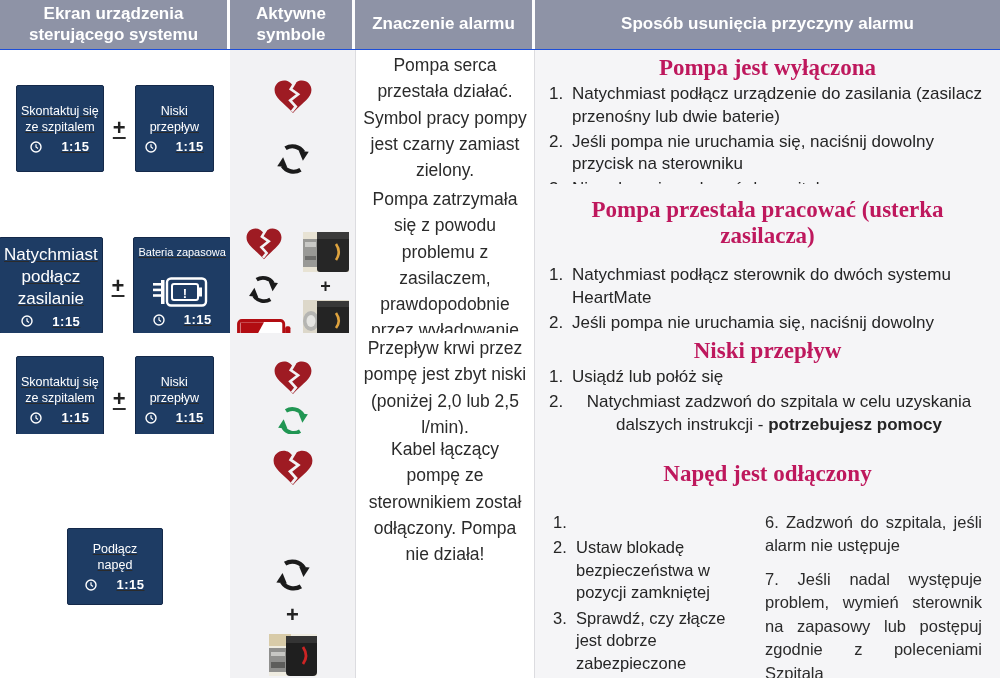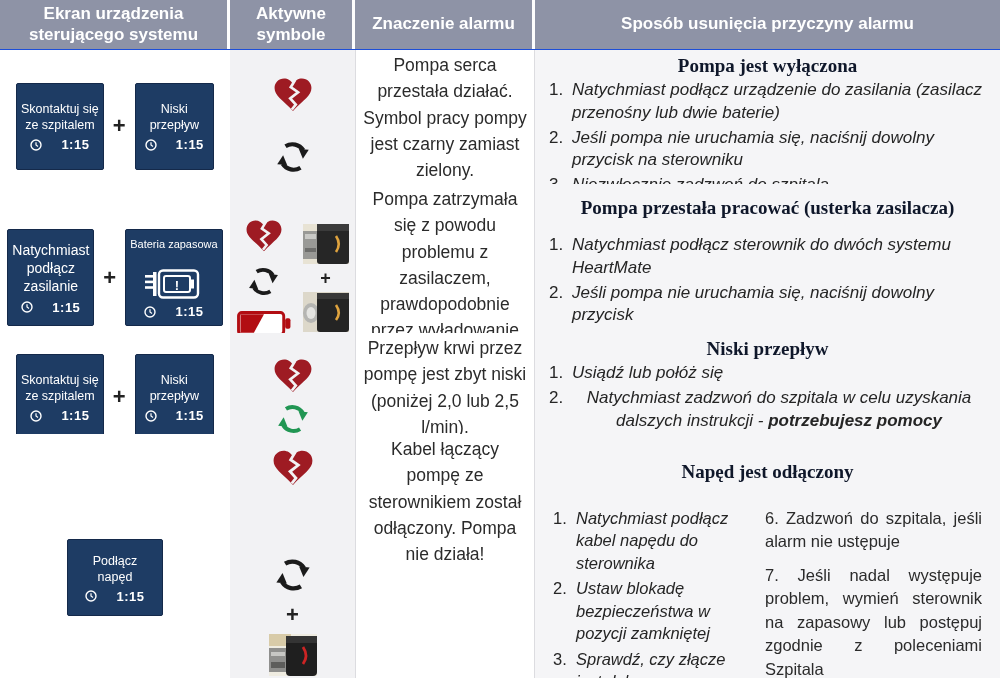--- a/index.html
+++ b/index.html
@@ -19,51 +19,51 @@
     display:flex;align-items:center;justify-content:center;text-align:center;
     padding:2px 6px;
   }
   .hcell.sep{border-right:3px solid #fdfdfd;}
 
   
   .body{border-top:1px solid #54545a;}
   .body.first{border-top:none;}
   .r1{height:133px;} .r2{height:149px;} .r3{height:101px;} .r4{height:245px;}
 
-  .c-screens{background:#fff;display:flex;align-items:center;justify-content:center;gap:9px;padding:16px;}
+  .c-screens{background:#fff;display:flex;align-items:center;justify-content:center;gap:9px;padding:16px;text-decoration:underline;}
   .c-symbols{background:#f2f2f4;display:flex;align-items:center;justify-content:center;}
   .c-meaning{background:#fff;border-left:1px solid #dcdce0;border-right:1px solid #dcdce0;
              display:flex;align-items:flex-start;justify-content:center;padding:2px 6px;}
   .c-remedy{background:#f5f5f7;padding:3px 14px 4px;}
 
   .meaning{font-size:17.5px;line-height:1.5;text-align:center;}
 
   .remedy-title{
     font-family:"Liberation Serif","DejaVu Serif",serif;
-    font-weight:bold;font-size:19px;text-align:center;margin:2px 0 2px;color:#0f172a;
+    font-weight:bold;font-size:23px;text-align:center;margin:2px 0 2px;color:#be185d;
   }
   .steps{margin-top:2px;}
   .step{display:flex;font-size:17px;line-height:1.34;margin-bottom:2px;color:#252525;}
   .step .num{flex:0 0 23px;}
-  .step .stext{flex:1;font-style:italic;}
+  .step .stext{flex:1;}
   .stext.centered{text-align:center;}
   .stext strong{font-weight:bold;}
 
   
   .screen{
     background:#1e3c64;border:1px solid #14294a;border-radius:2px;color:#fff;
     display:flex;flex-direction:column;justify-content:center;align-items:center;
     padding:5px 4px 4px;text-align:center;
   }
   .scr-line{font-size:12.5px;line-height:1.28;white-space:nowrap;}
   .scr-title{font-size:11px;line-height:1.15;white-space:nowrap;margin-bottom:18px;}
   .scr-clock{display:flex;align-items:center;justify-content:center;gap:19px;margin-top:4px;
              font-size:13px;font-weight:600;letter-spacing:.5px;}
   .s-r1a{width:94px;height:76px;} .s-r1b{width:86px;height:76px;}
-  .s-r2a{width:98px;height:86px;} .s-r2a .scr-line{font-size:14px;}
+  .s-r2a{width:98px;height:86px;} .s-r2a .scr-line{font-size:17px;}
   .s-r2b{width:106px;height:86px;}
   .s-r4{width:86px;height:66px;}
   .plus{font-size:22px;font-weight:bold;color:#222;}
   .plus.small{font-size:18px;line-height:1;}
 
   
   .sym-stack{display:flex;flex-direction:column;align-items:center;}
   .r1 .sym-stack{gap:27px;}
   .r3 .sym-stack{gap:9px;}
   .sym-two-col{display:flex;align-items:center;gap:12px;}
@@ -357,21 +357,20 @@
     </div>
     <div class="c-meaning">
       <div class="meaning">Kabel łączący pompę ze sterownikiem został odłączony. Pompa nie działa!</div>
     </div>
     <div class="c-remedy">
       <div class="remedy-title">Napęd jest odłączony</div>
       <div class="r4-cols">
         <div class="r4-left">
           <div class="step">
               <span class="num">1.</span>
-              <span class="stext">Natychmiast podłącz kabel napędu do sterownika</span>
             </div>
           <div class="step">
               <span class="num">2.</span>
               <span class="stext">Ustaw blokadę bezpieczeństwa w pozycji zamkniętej</span>
             </div>
           <div class="step">
               <span class="num">3.</span>
               <span class="stext">Sprawdź, czy złącze jest dobrze zabezpieczone</span>
             </div>
         </div>

